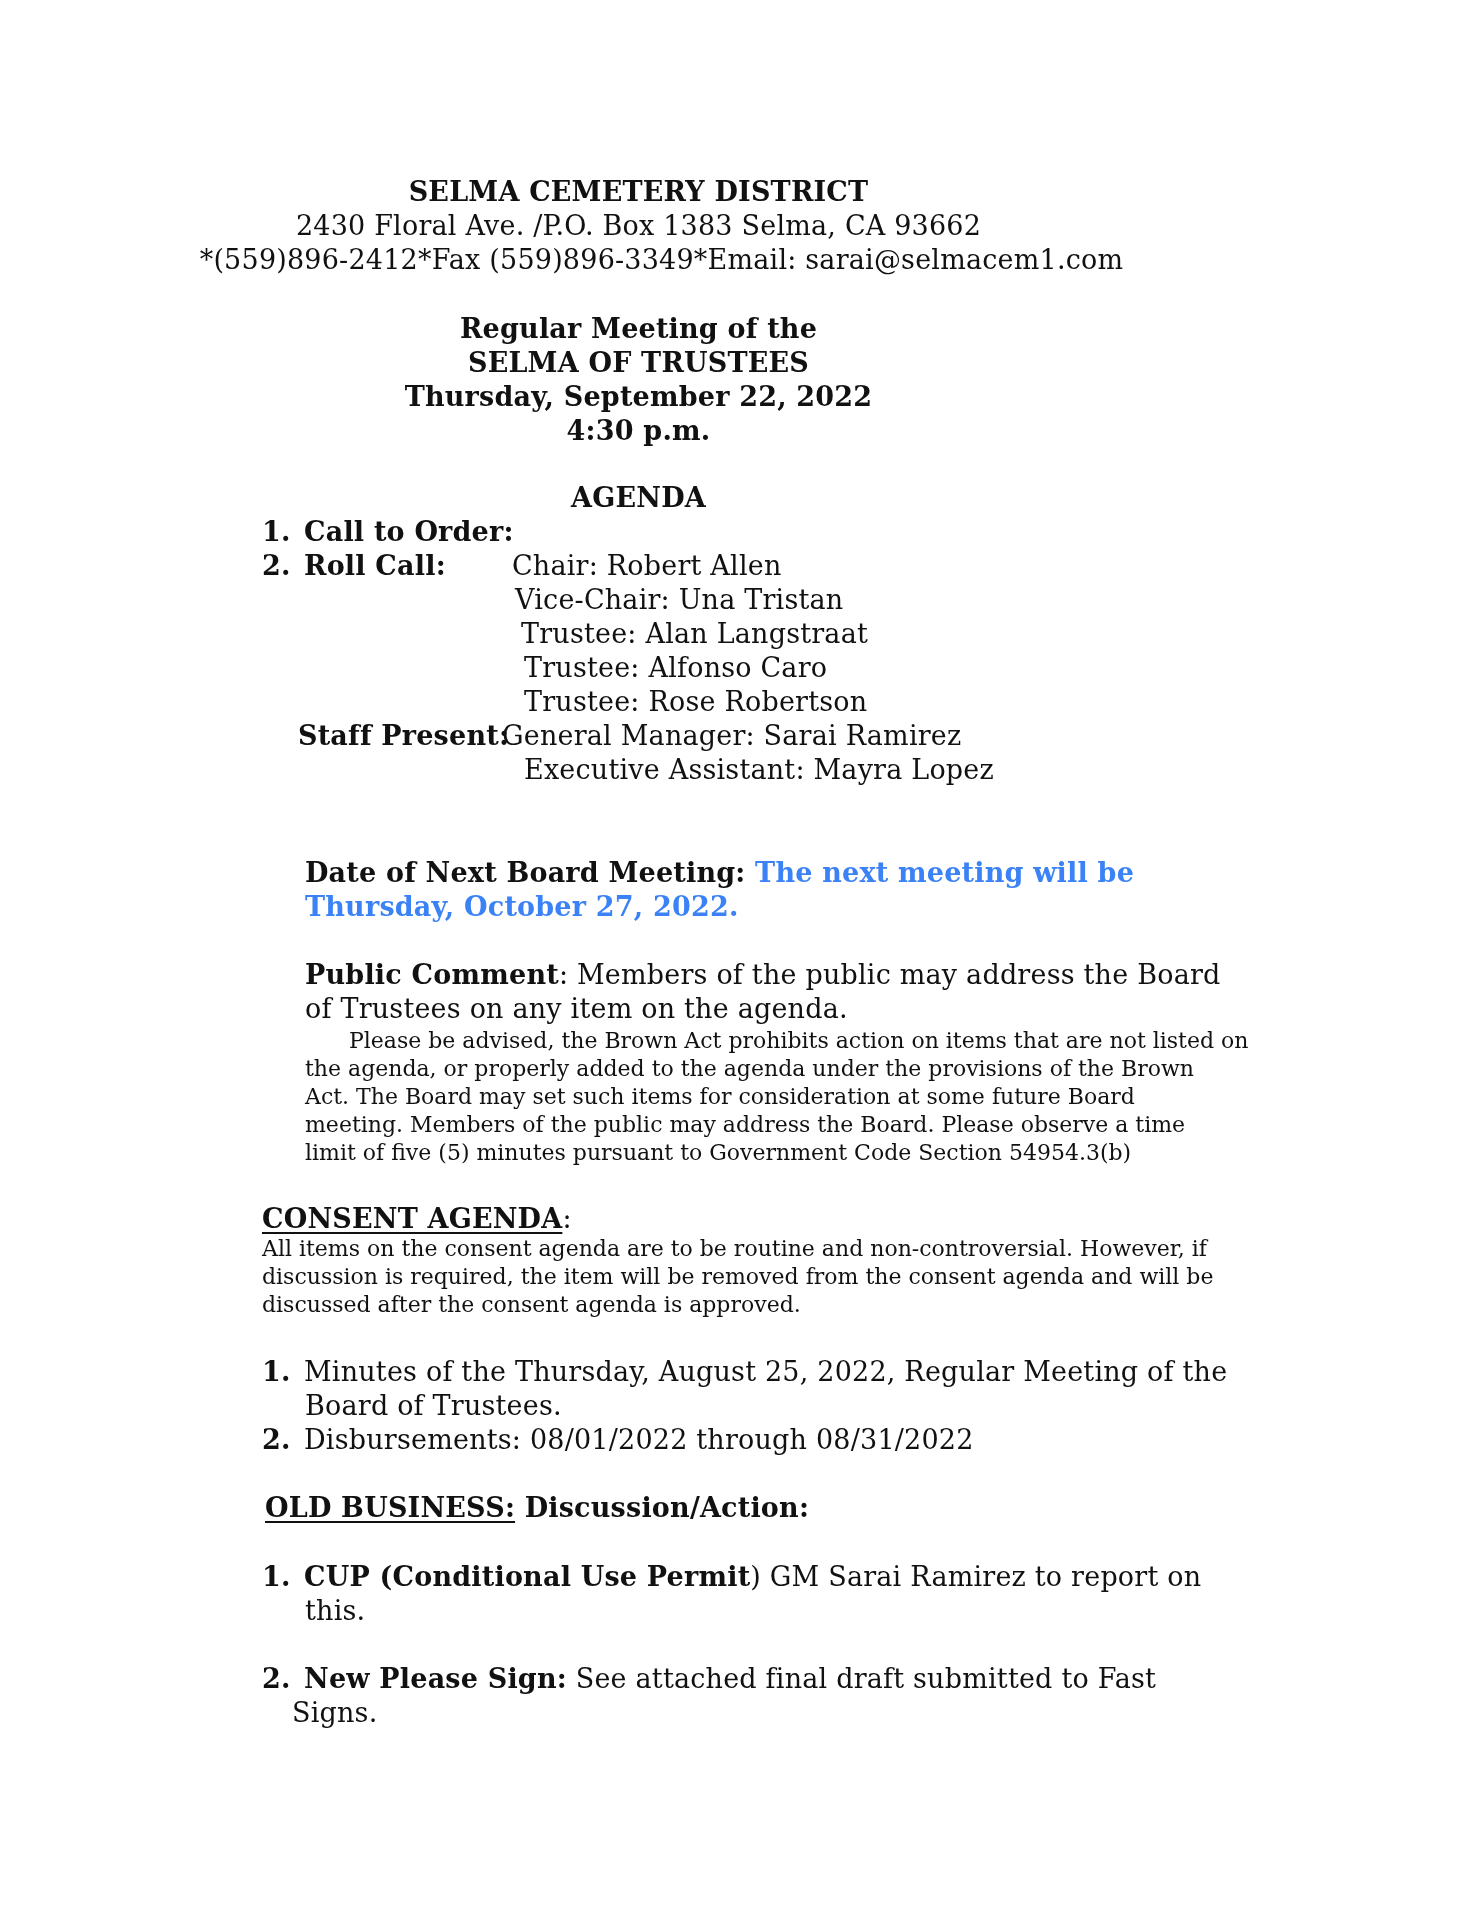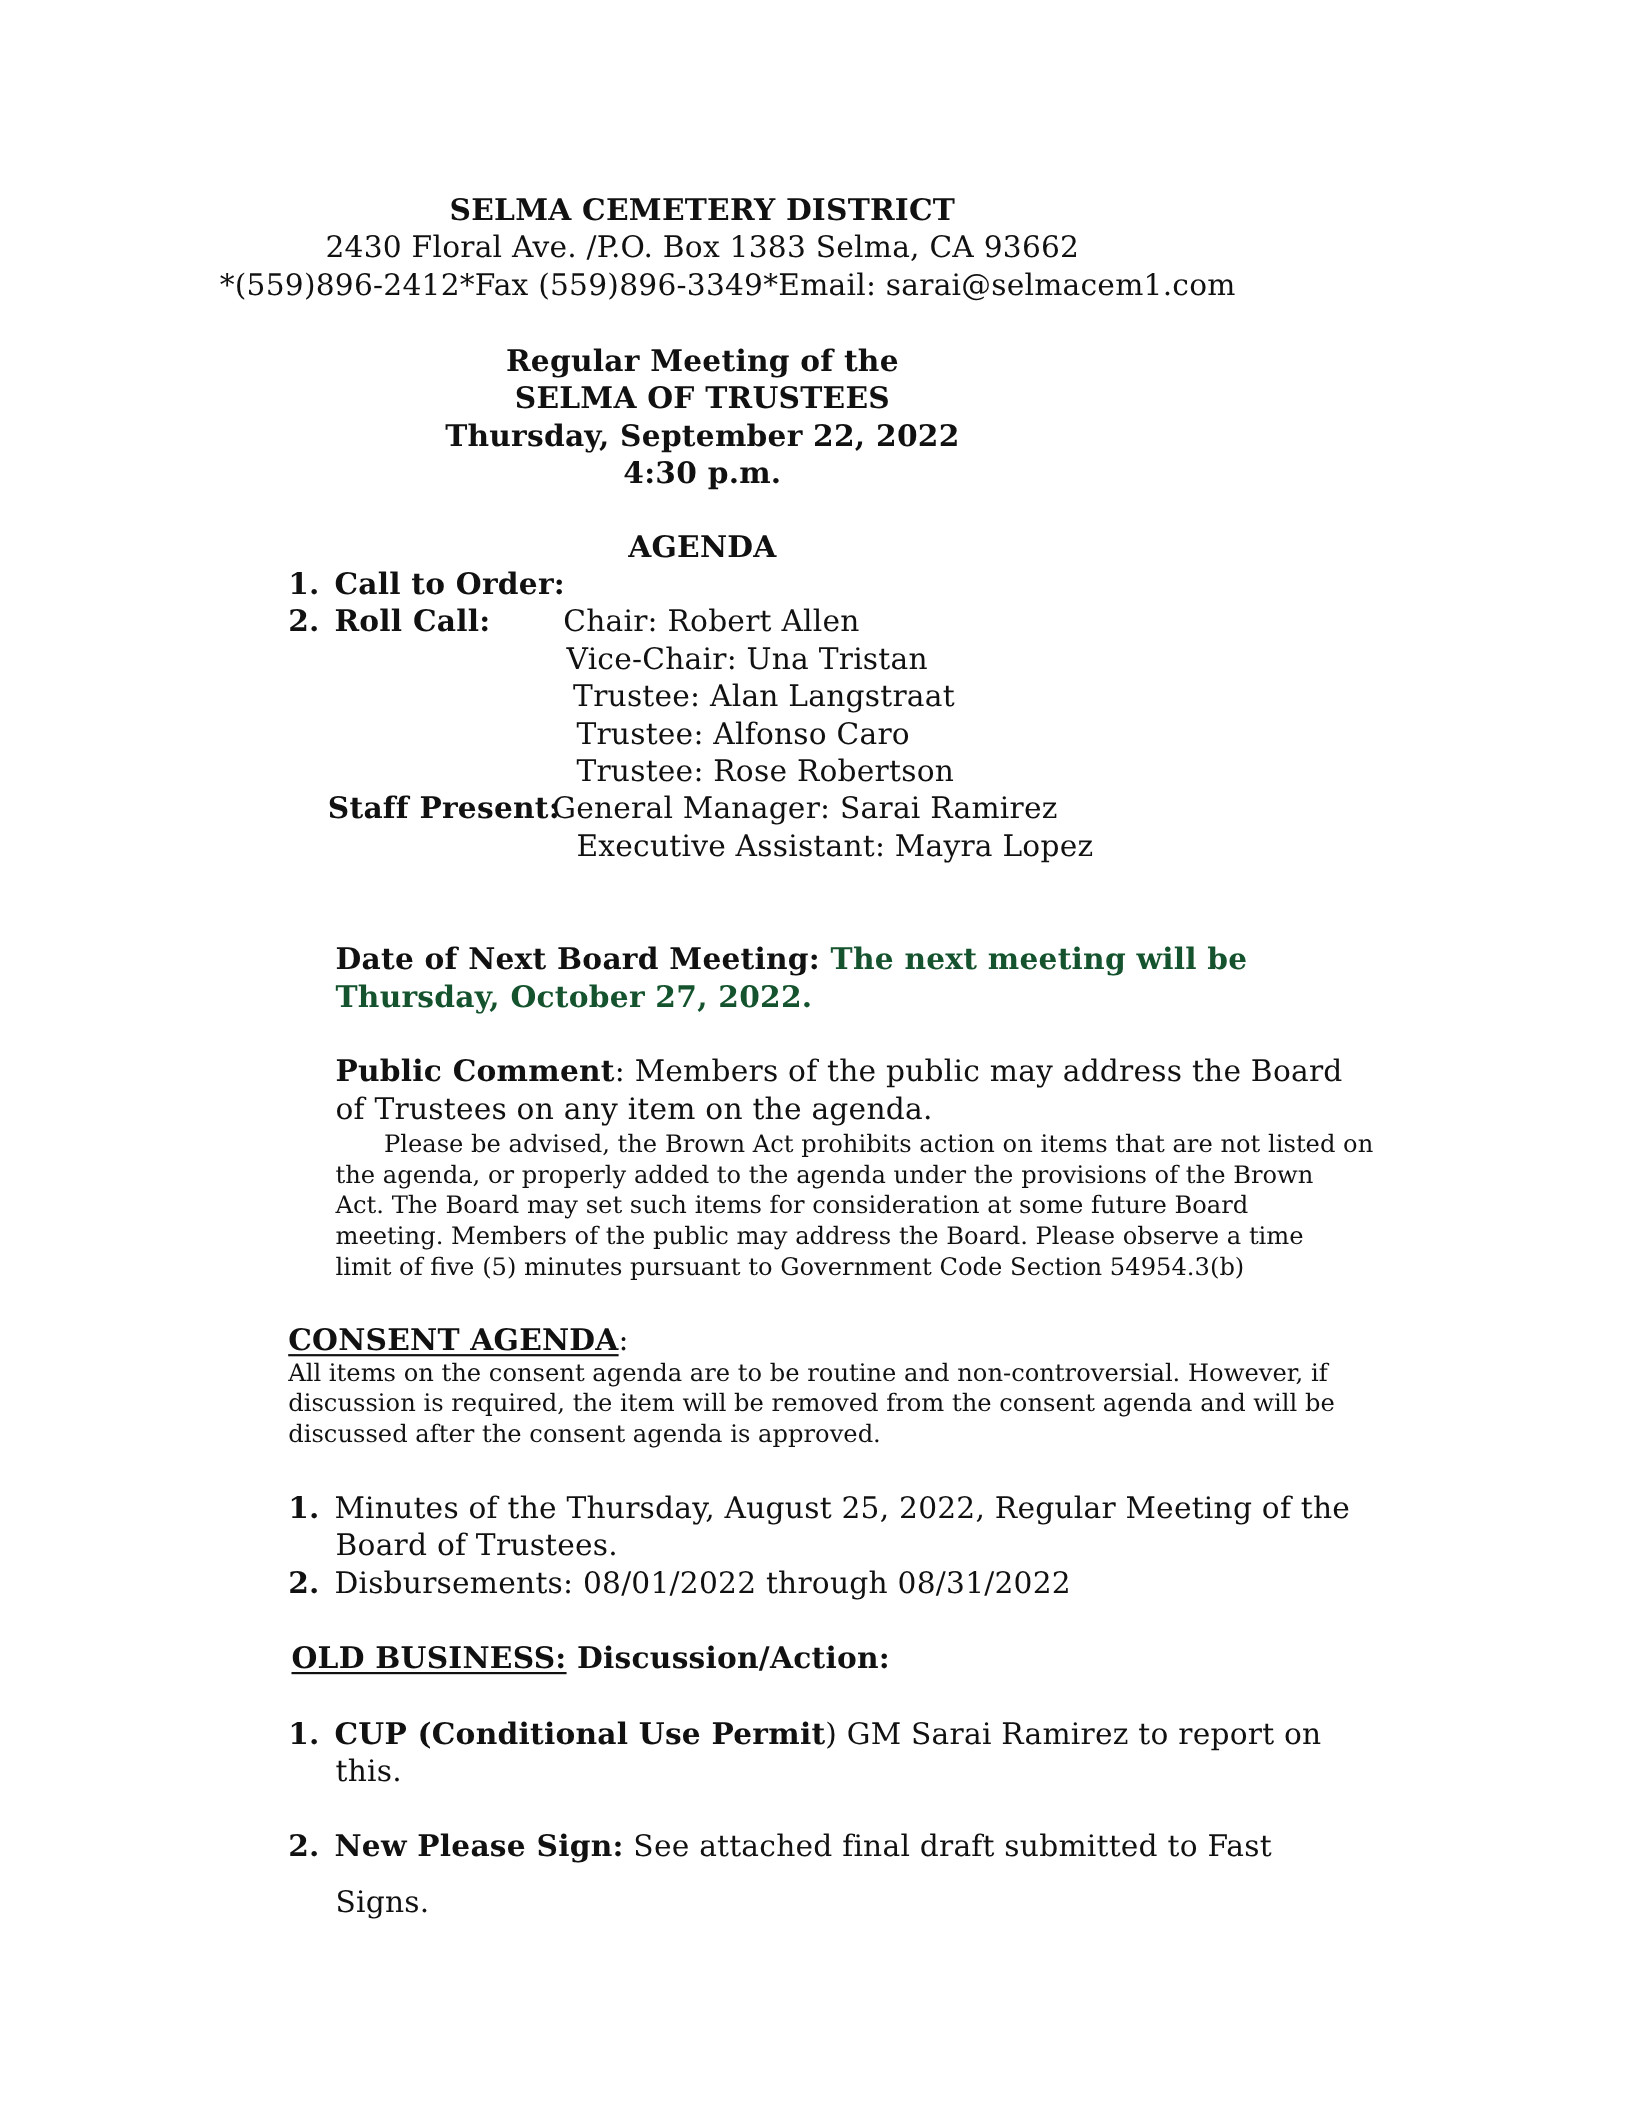--- a/index.html
+++ b/index.html
@@ -2,21 +2,21 @@
 <html><head>
 <meta charset="utf-8">
 <style>
   html, body { margin: 0; padding: 0; background: #ffffff; }
   body { width: 1484px; height: 1920px; position: relative; overflow: hidden; color: #111; font-family: "DejaVu Serif", serif; }
   .line { position: absolute; white-space: nowrap; line-height: 1; }
   .center { left: 0; width: 1277px; text-align: center; }
   .b { font-weight: bold; }
   .main { font-size: 27px; letter-spacing: 0.2px; }
   .small { font-size: 22px; }
-  .red { color: #14532d; }
+  .red { color: #3b82f6; }
   .u { text-decoration: underline; text-decoration-thickness: 2px; text-underline-offset: 4px; }
   .num { display: inline-block; width: 42px; font-weight: bold; }
 </style>
 </head>
 <body>
 
 <div class="line center main b" style="top:178px;">SELMA CEMETERY DISTRICT</div>
 <div class="line center main" style="top:212px;">2430 Floral Ave. /P.O. Box 1383 Selma, CA  93662</div>
 <div class="line center main" style="top:246px;padding-left:23px;">*(559)896-2412*Fax (559)896-3349*Email: sarai@selmacem1.com</div>
 
@@ -80,13 +80,13 @@
 </div>
 
 <div class="line main" style="top:1563px; left:262px;">
   <span class="num">1.</span><span class="b">CUP (Conditional Use Permit</span><span>) GM Sarai Ramirez to report on</span>
 </div>
 <div class="line main" style="top:1597px; left:305px;">this.</div>
 
 <div class="line main" style="top:1665px; left:262px;">
   <span class="num">2.</span><span class="b">New Please Sign:</span><span> See attached final draft submitted to Fast</span>
 </div>
-<div class="line main" style="top:1699px; left:305px;margin-top:17px;">Signs.</div>
+<div class="line main" style="top:1699px; left:292px;">Signs.</div>
 
 </body></html>

